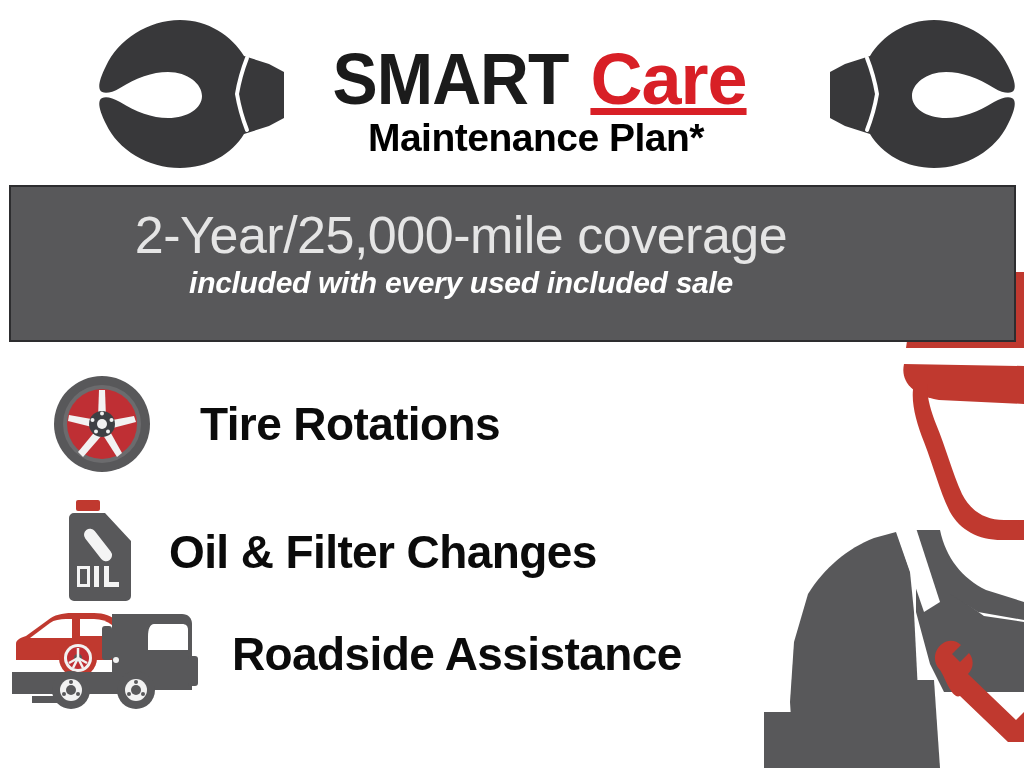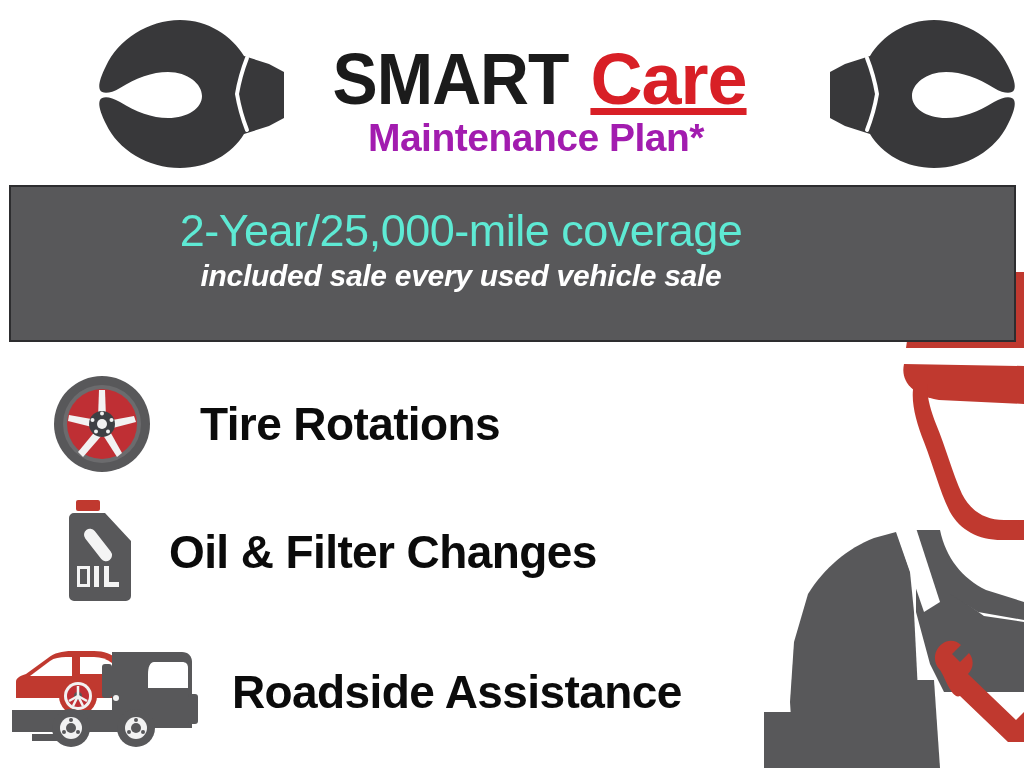--- a/index.html
+++ b/index.html
@@ -56,21 +56,21 @@
   #brand-care {
     color: #d81f26;
     display: inline-block;
     margin-left: 14px;
     text-decoration: underline;
   }
   #plan-line {
     margin-top: 2px;
     font-size: 39px;
     font-weight: bold;
-    color: #a21caf;
+    color: #000000;
     letter-spacing: -0.5px;
     white-space: nowrap;
   }
 
   
   #banner {
     position: absolute;
     left: 9px; top: 185px;
     width: 1007px; height: 157px;
     background: #58585a;
@@ -79,22 +79,22 @@
     z-index: 4;
   }
   #banner-inner {
     position: absolute;
     left: 0; top: 0;
     width: 900px;
     text-align: center;
     padding-top: 20px;
   }
   #banner-line1 {
-    color: #5eead4;
-    font-size: 45px;
+    color: #e5e5e5;
+    font-size: 52px;
     line-height: 1.08;
     letter-spacing: -0.5px;
     white-space: nowrap;
   }
   #banner-line2 {
     color: #ffffff;
     font-size: 30px;
     font-weight: bold;
     font-style: italic;
     line-height: 1.35;
@@ -104,21 +104,21 @@
 
   
   .feature-row {
     position: absolute;
     display: flex;
     align-items: center;
     z-index: 6;
   }
   #feature-row-0 { left: 52px; top: 374px; }
   #feature-row-1 { left: 64px; top: 500px; }
-  #feature-row-2 { left: 8px; top: 636px; text-align: center; }
+  #feature-row-2 { left: 8px; top: 598px; text-align: center; }
 
   .feature-icon { flex: 0 0 auto; display: block; }
   .feature-label {
     color: #0b0b0b;
     font-size: 46px;
     font-weight: bold;
     letter-spacing: -0.6px;
     white-space: nowrap;
   }
   #feature-row-0 .feature-label { margin-left: 48px; }
@@ -164,21 +164,21 @@
                  C34 136 64 154 96 154 C124 154 148 140 160 120
                  L185 112 L200 104 L200 58 L185 50 L160 42 C148 22 124 6 96 6 Z" fill="#38383a"></path>
         <path d="M163 44 C156 62 153 80 153 80 C153 80 156 98 163 116" fill="none" stroke="#ffffff" stroke-width="4" stroke-linecap="round"></path>
       </g>
     </svg>
   </div>
 
   <div id="banner">
     <div id="banner-inner">
       <div id="banner-line1">2-Year/25,000-mile coverage</div>
-      <div id="banner-line2">included sale every used vehicle sale</div>
+      <div id="banner-line2">included with every used included sale</div>
     </div>
   </div>
 
   <div class="feature-row" id="feature-row-0">
     <svg class="feature-icon" width="100" height="100" viewBox="0 0 100 100">
       <circle cx="50" cy="50" r="48" fill="#58585a"></circle>
       <circle cx="50" cy="50" r="39" fill="#6b6b6d"></circle>
       <circle cx="50" cy="50" r="35" fill="#bf2f34"></circle>
       <g fill="#f2f2f2">
         <path d="M47 16 L53 16 L54 44 L46 44 Z"></path>

